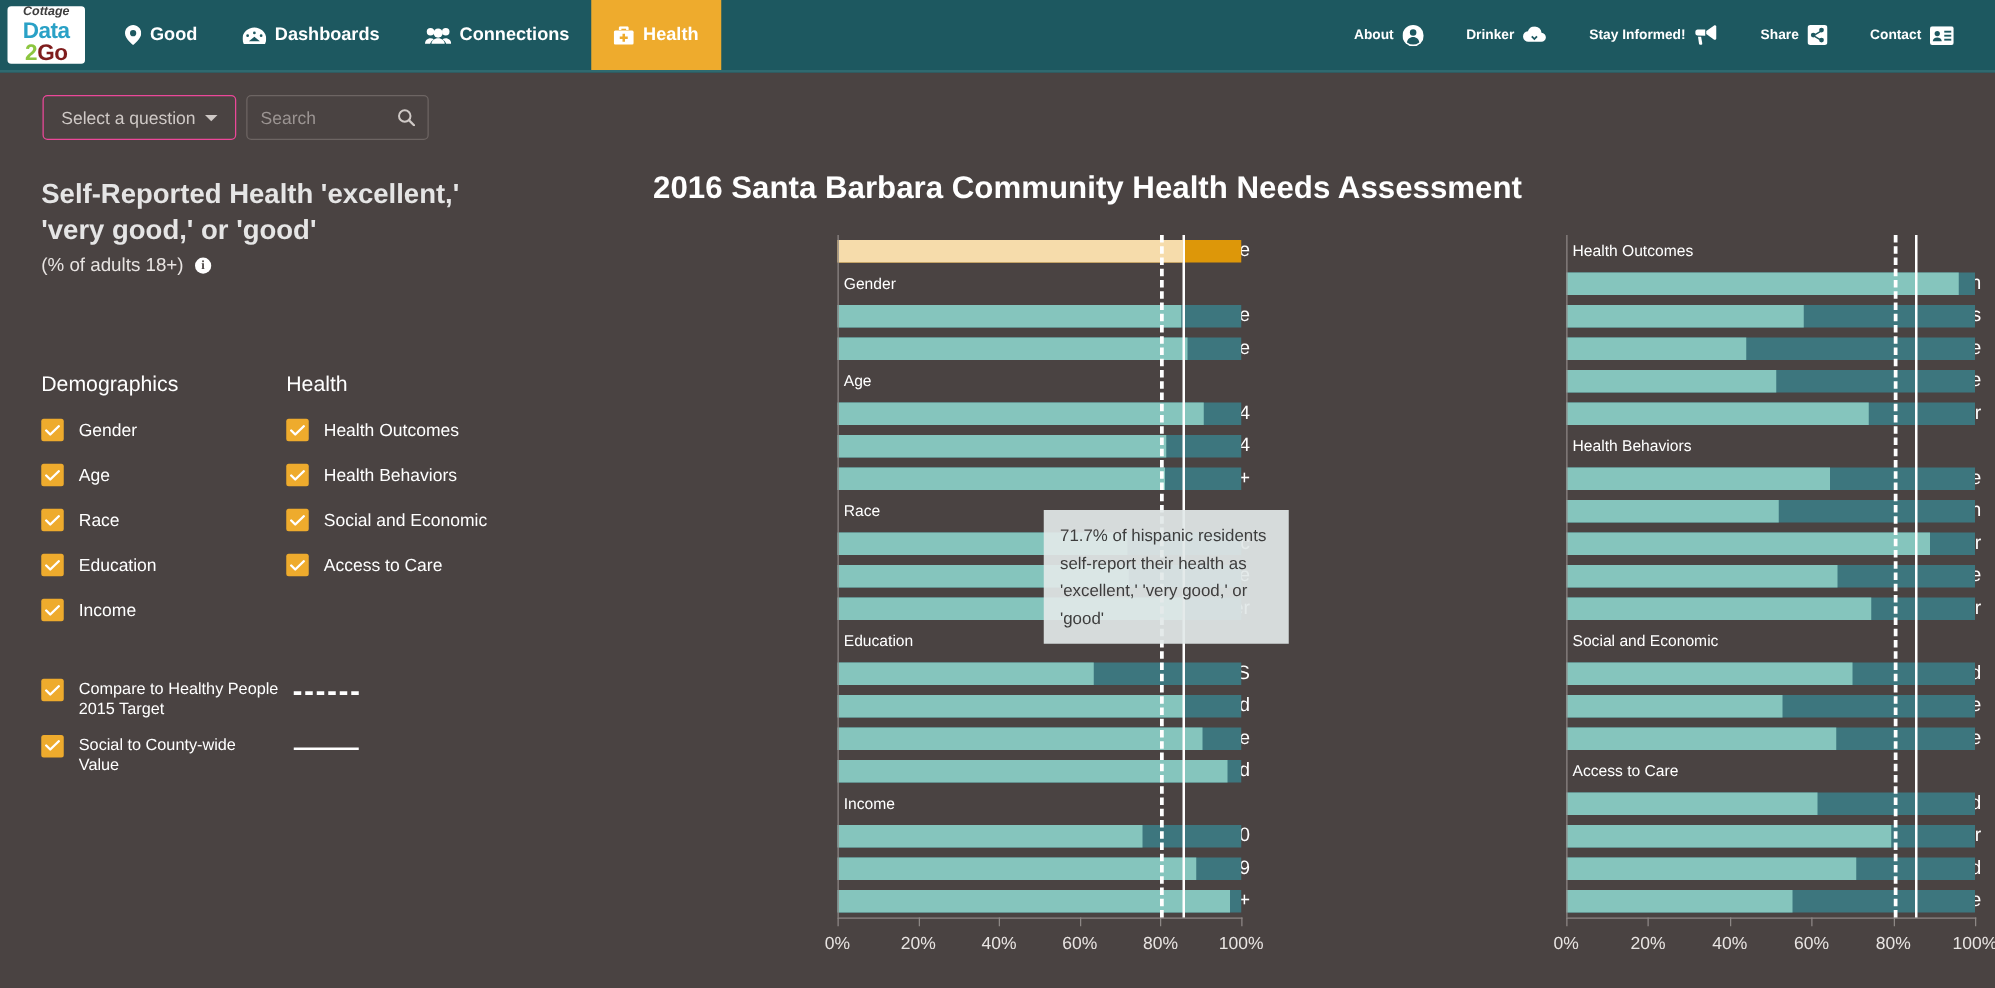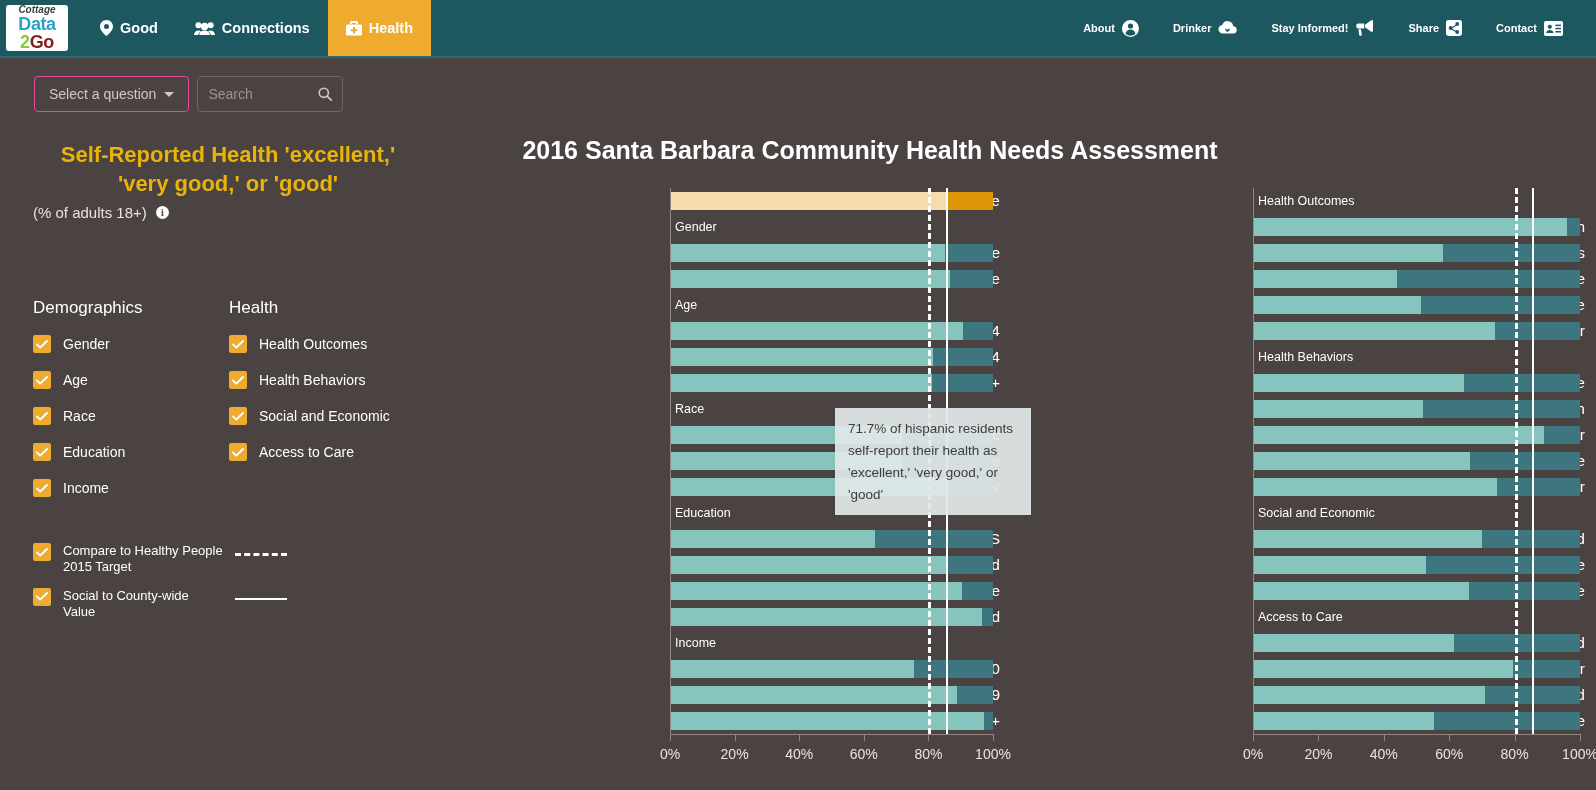--- a/index.html
+++ b/index.html
@@ -60,21 +60,21 @@
   }
   #search-input {
     background: transparent; border: none; outline: none;
     color: #cfc9c6; font-size: 14px; width: 100%;
     font-family: "Liberation Sans", sans-serif;
   }
   #search-input::placeholder { color: #9b9492; }
 
   #indicator-title {
     margin: 28px 0 0 33px; width: 390px;
-    color: #eab308; font-size: 22px; font-weight: bold; line-height: 1.33; text-align: center;
+    color: #e5e5e5; font-size: 22px; font-weight: bold; line-height: 1.33;
   }
   #indicator-sub {
     margin: 5px 0 0 33px; color: #e8e4e2; font-size: 15px;
     display: flex; align-items: center; gap: 9px;
   }
   .info-dot {
     width: 13px; height: 13px; border-radius: 50%;
     background: #ffffff; color: #4a4342; font-size: 10px; font-weight: bold;
     display: inline-flex; align-items: center; justify-content: center;
     font-family: "Liberation Serif", serif; cursor: pointer;
@@ -177,20 +177,28 @@
   </div>
 
   <div class="nav-left">
     <a class="nav-item">
       <span class="ic">
           <svg width="13" height="16" viewBox="0 0 13 16">
             <path d="M6.5 0C2.9 0 0 2.9 0 6.5 0 11 6.5 16 6.5 16S13 11 13 6.5C13 2.9 10.1 0 6.5 0zm0 9a2.5 2.5 0 110-5 2.5 2.5 0 010 5z" fill="#fff"></path>
           </svg>
         </span>
       <span>Good</span>
+    </a>
+    <a class="nav-item">
+      <span class="ic">
+          <svg width="19" height="15" viewBox="0 0 19 15">
+            <path d="M9.5 1C4.3 1 0 5 0 10c0 1.5.4 2.9 1 4.2h17c.6-1.3 1-2.7 1-4.2 0-5-4.3-9-9.5-9zm0 3.2a1.1 1.1 0 110 2.2 1.1 1.1 0 010-2.2zM4.1 6.4a1.1 1.1 0 110 2.2 1.1 1.1 0 010-2.2zm10.8 0a1.1 1.1 0 110 2.2 1.1 1.1 0 010-2.2zM9.5 8.3l4.4 3.6H5.1z" fill="#fff"></path>
+          </svg>
+        </span>
+      <span>Dashboards</span>
     </a>
     <a class="nav-item">
       <span class="ic">
           <svg width="21" height="15" viewBox="0 0 21 15">
             <circle cx="4.4" cy="4.3" r="3" fill="#fff"></circle>
             <circle cx="16.6" cy="4.3" r="3" fill="#fff"></circle>
             <circle cx="10.5" cy="5.4" r="3.7" fill="#fff"></circle>
             <path d="M0 14c0-2.7 2-4.5 4.4-4.5 1 0 1.9.3 2.6.8A6.4 6.4 0 004 14zM21 14h-4a6.4 6.4 0 00-3-3.7c.7-.5 1.6-.8 2.6-.8C19 9.5 21 11.3 21 14zM10.5 9.6c3 0 5.3 2 5.3 4.4H5.2c0-2.4 2.3-4.4 5.3-4.4z" fill="#fff"></path>
           </svg>
         </span>

